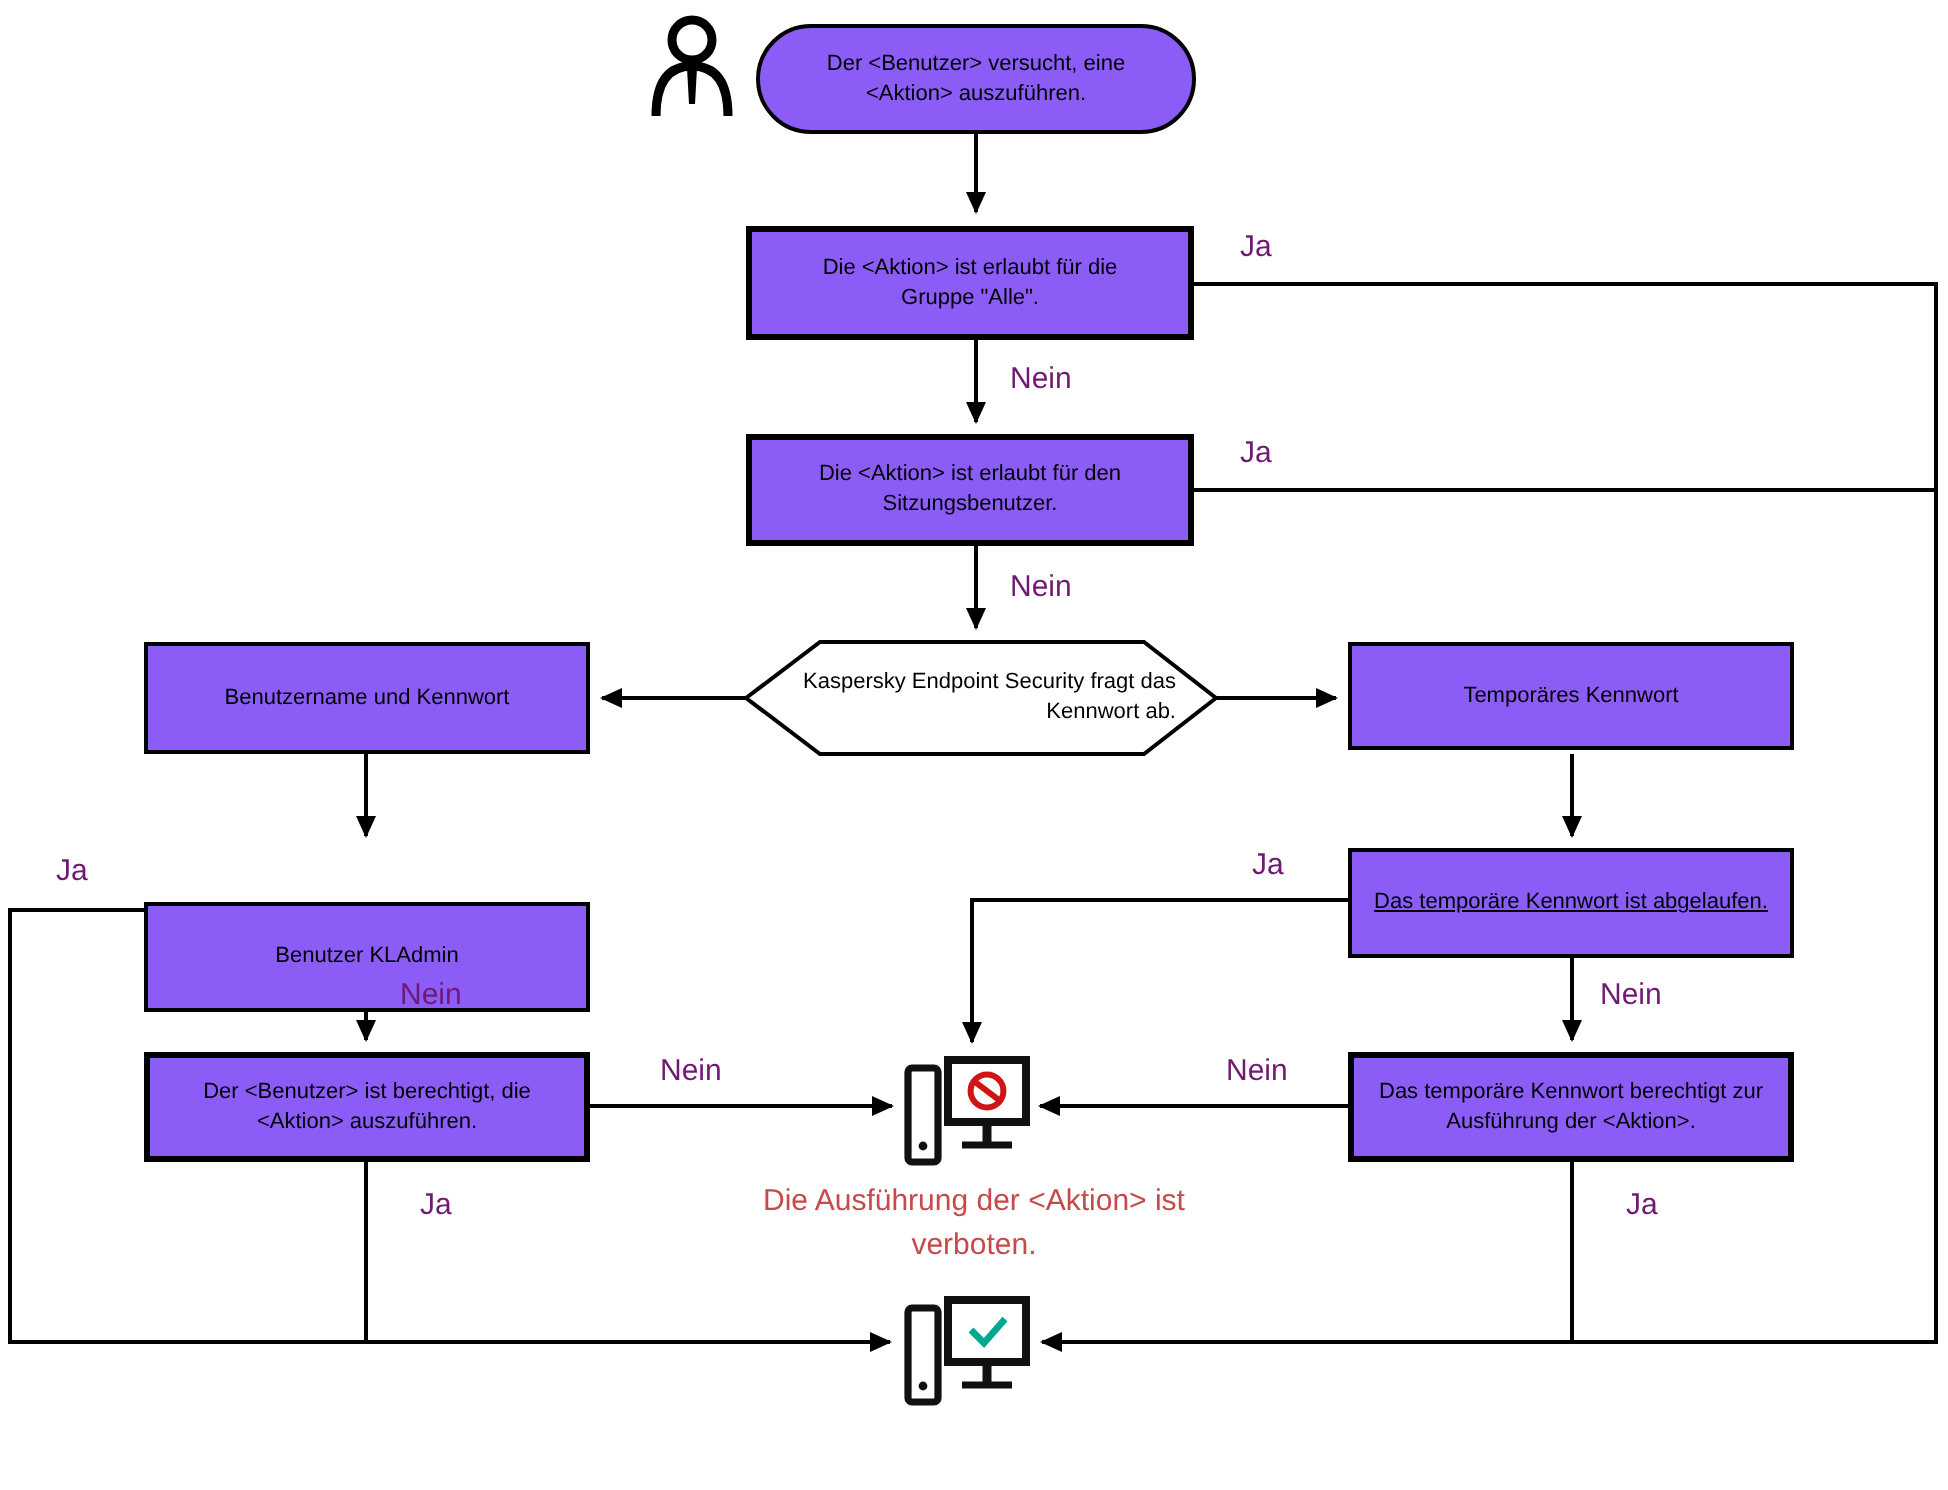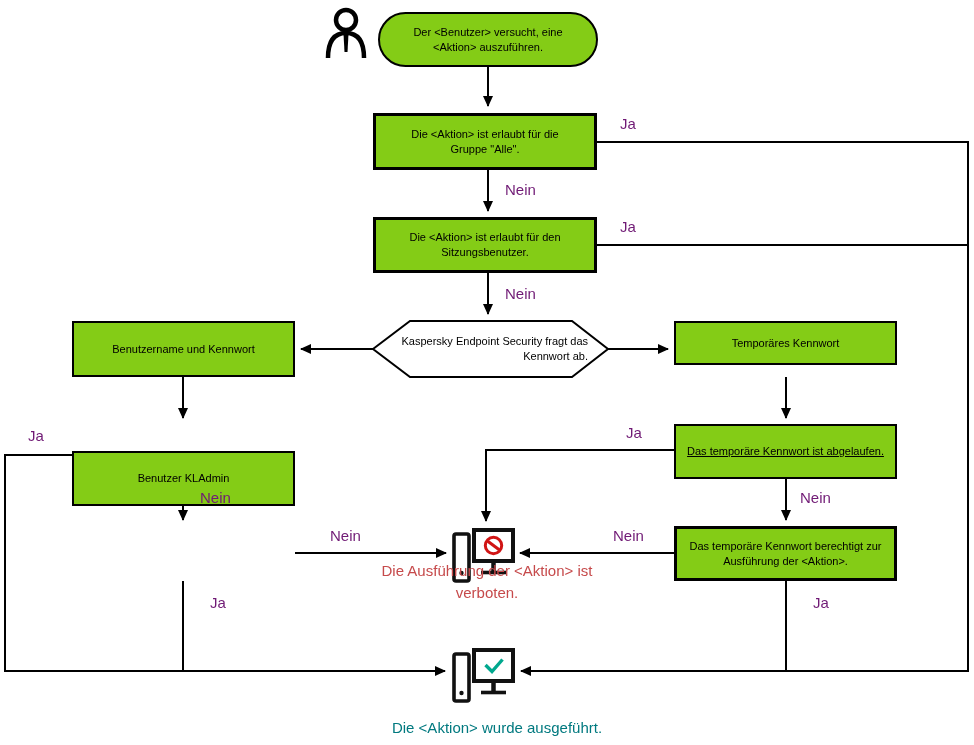--- a/index.html
+++ b/index.html
@@ -3,21 +3,21 @@
 <meta charset="utf-8">
 <style>
   html,body{margin:0;padding:0;background:#ffffff;}
   #stage{
     position:relative;width:974px;height:745px;background:#ffffff;overflow:hidden;
     font-family:"Liberation Sans", sans-serif;color:#000;
   }
   #wires{position:absolute;left:0;top:0;width:974px;height:745px;}
   .node{
     position:absolute;display:flex;align-items:center;justify-content:center;
-    text-align:center;background:#84cc16;border:2px solid #000;
+    text-align:center;background:#8b5cf6;border:2px solid #000;
     font-size:11px;line-height:1.35;box-sizing:border-box;
   }
   .node.thick{border-width:3px;}
   .stadium{border-radius:28px;border-width:2px;}
   .hexlabel{
     position:absolute;display:flex;align-items:center;justify-content:center;
     text-align:right;font-size:11px;line-height:1.35;background:transparent;border:none;
   }
   .edge-label{
     position:absolute;font-size:15px;color:#701a75;white-space:nowrap;
@@ -95,37 +95,37 @@
   <div class="node thick" style="left:373px;top:113px;width:224px;height:57px;padding:0 20px;">Die &lt;Aktion&gt; ist erlaubt für die Gruppe "Alle".</div>
 
   <div class="node thick" style="left:373px;top:217px;width:224px;height:56px;padding:0 28px;">Die &lt;Aktion&gt; ist erlaubt für den Sitzungsbenutzer.</div>
 
   <div class="hexlabel" style="left:393px;top:321px;width:195px;height:56px;">Kaspersky Endpoint Security fragt das Kennwort ab.</div>
 
   <div class="node" style="left:72px;top:321px;width:223px;height:56px;padding:0 10px;">Benutzername und Kennwort</div>
 
   <div class="node" style="left:72px;top:424px;width:223px;height:55px;padding:0 10px;margin-top:27px;">Benutzer KLAdmin</div>
 
+  <div class="node thick" style="left:72px;top:526px;width:223px;height:55px;padding:0 4px;">Der &lt;Benutzer&gt; ist berechtigt, die &lt;Aktion&gt; auszuführen.</div>
 
-  <div class="node" style="left:674px;top:321px;width:223px;height:44px;padding:0 10px;">Temporäres Kennwort</div>
+  <div class="node" style="left:674px;top:321px;width:223px;height:54px;padding:0 10px;">Temporäres Kennwort</div>
 
   <div class="node" style="left:674px;top:424px;width:223px;height:55px;padding:0 10px;text-decoration:underline;">Das temporäre Kennwort ist abgelaufen.</div>
 
   <div class="node thick" style="left:674px;top:526px;width:223px;height:55px;padding:0 10px;">Das temporäre Kennwort berechtigt zur Ausführung der &lt;Aktion&gt;.</div>
 
   <span class="edge-label" style="left:620px;top:115px;">Ja</span>
   <span class="edge-label" style="left:505px;top:181px;">Nein</span>
   <span class="edge-label" style="left:620px;top:218px;">Ja</span>
   <span class="edge-label" style="left:505px;top:285px;">Nein</span>
   <span class="edge-label" style="left:28px;top:427px;">Ja</span>
   <span class="edge-label" style="left:200px;top:489px;">Nein</span>
   <span class="edge-label" style="left:330px;top:527px;">Nein</span>
   <span class="edge-label" style="left:210px;top:594px;">Ja</span>
   <span class="edge-label" style="left:626px;top:424px;">Ja</span>
   <span class="edge-label" style="left:800px;top:489px;">Nein</span>
   <span class="edge-label" style="left:613px;top:527px;">Nein</span>
   <span class="edge-label" style="left:813px;top:594px;">Ja</span>
 
-  <div class="caption denied" style="left:357px;top:560px;width:260px;">Die Ausführung der &lt;Aktion&gt; ist verboten.</div>
+  <div class="caption denied" style="left:357px;top:590px;width:260px;">Die Ausführung der &lt;Aktion&gt; ist verboten.</div>
 
-  <div class="caption success" style="left:330px;top:717px;width:334px;">Die &lt;Aktion&gt; wurde ausgeführt.</div>
 
 </div>
 
 </body></html>

